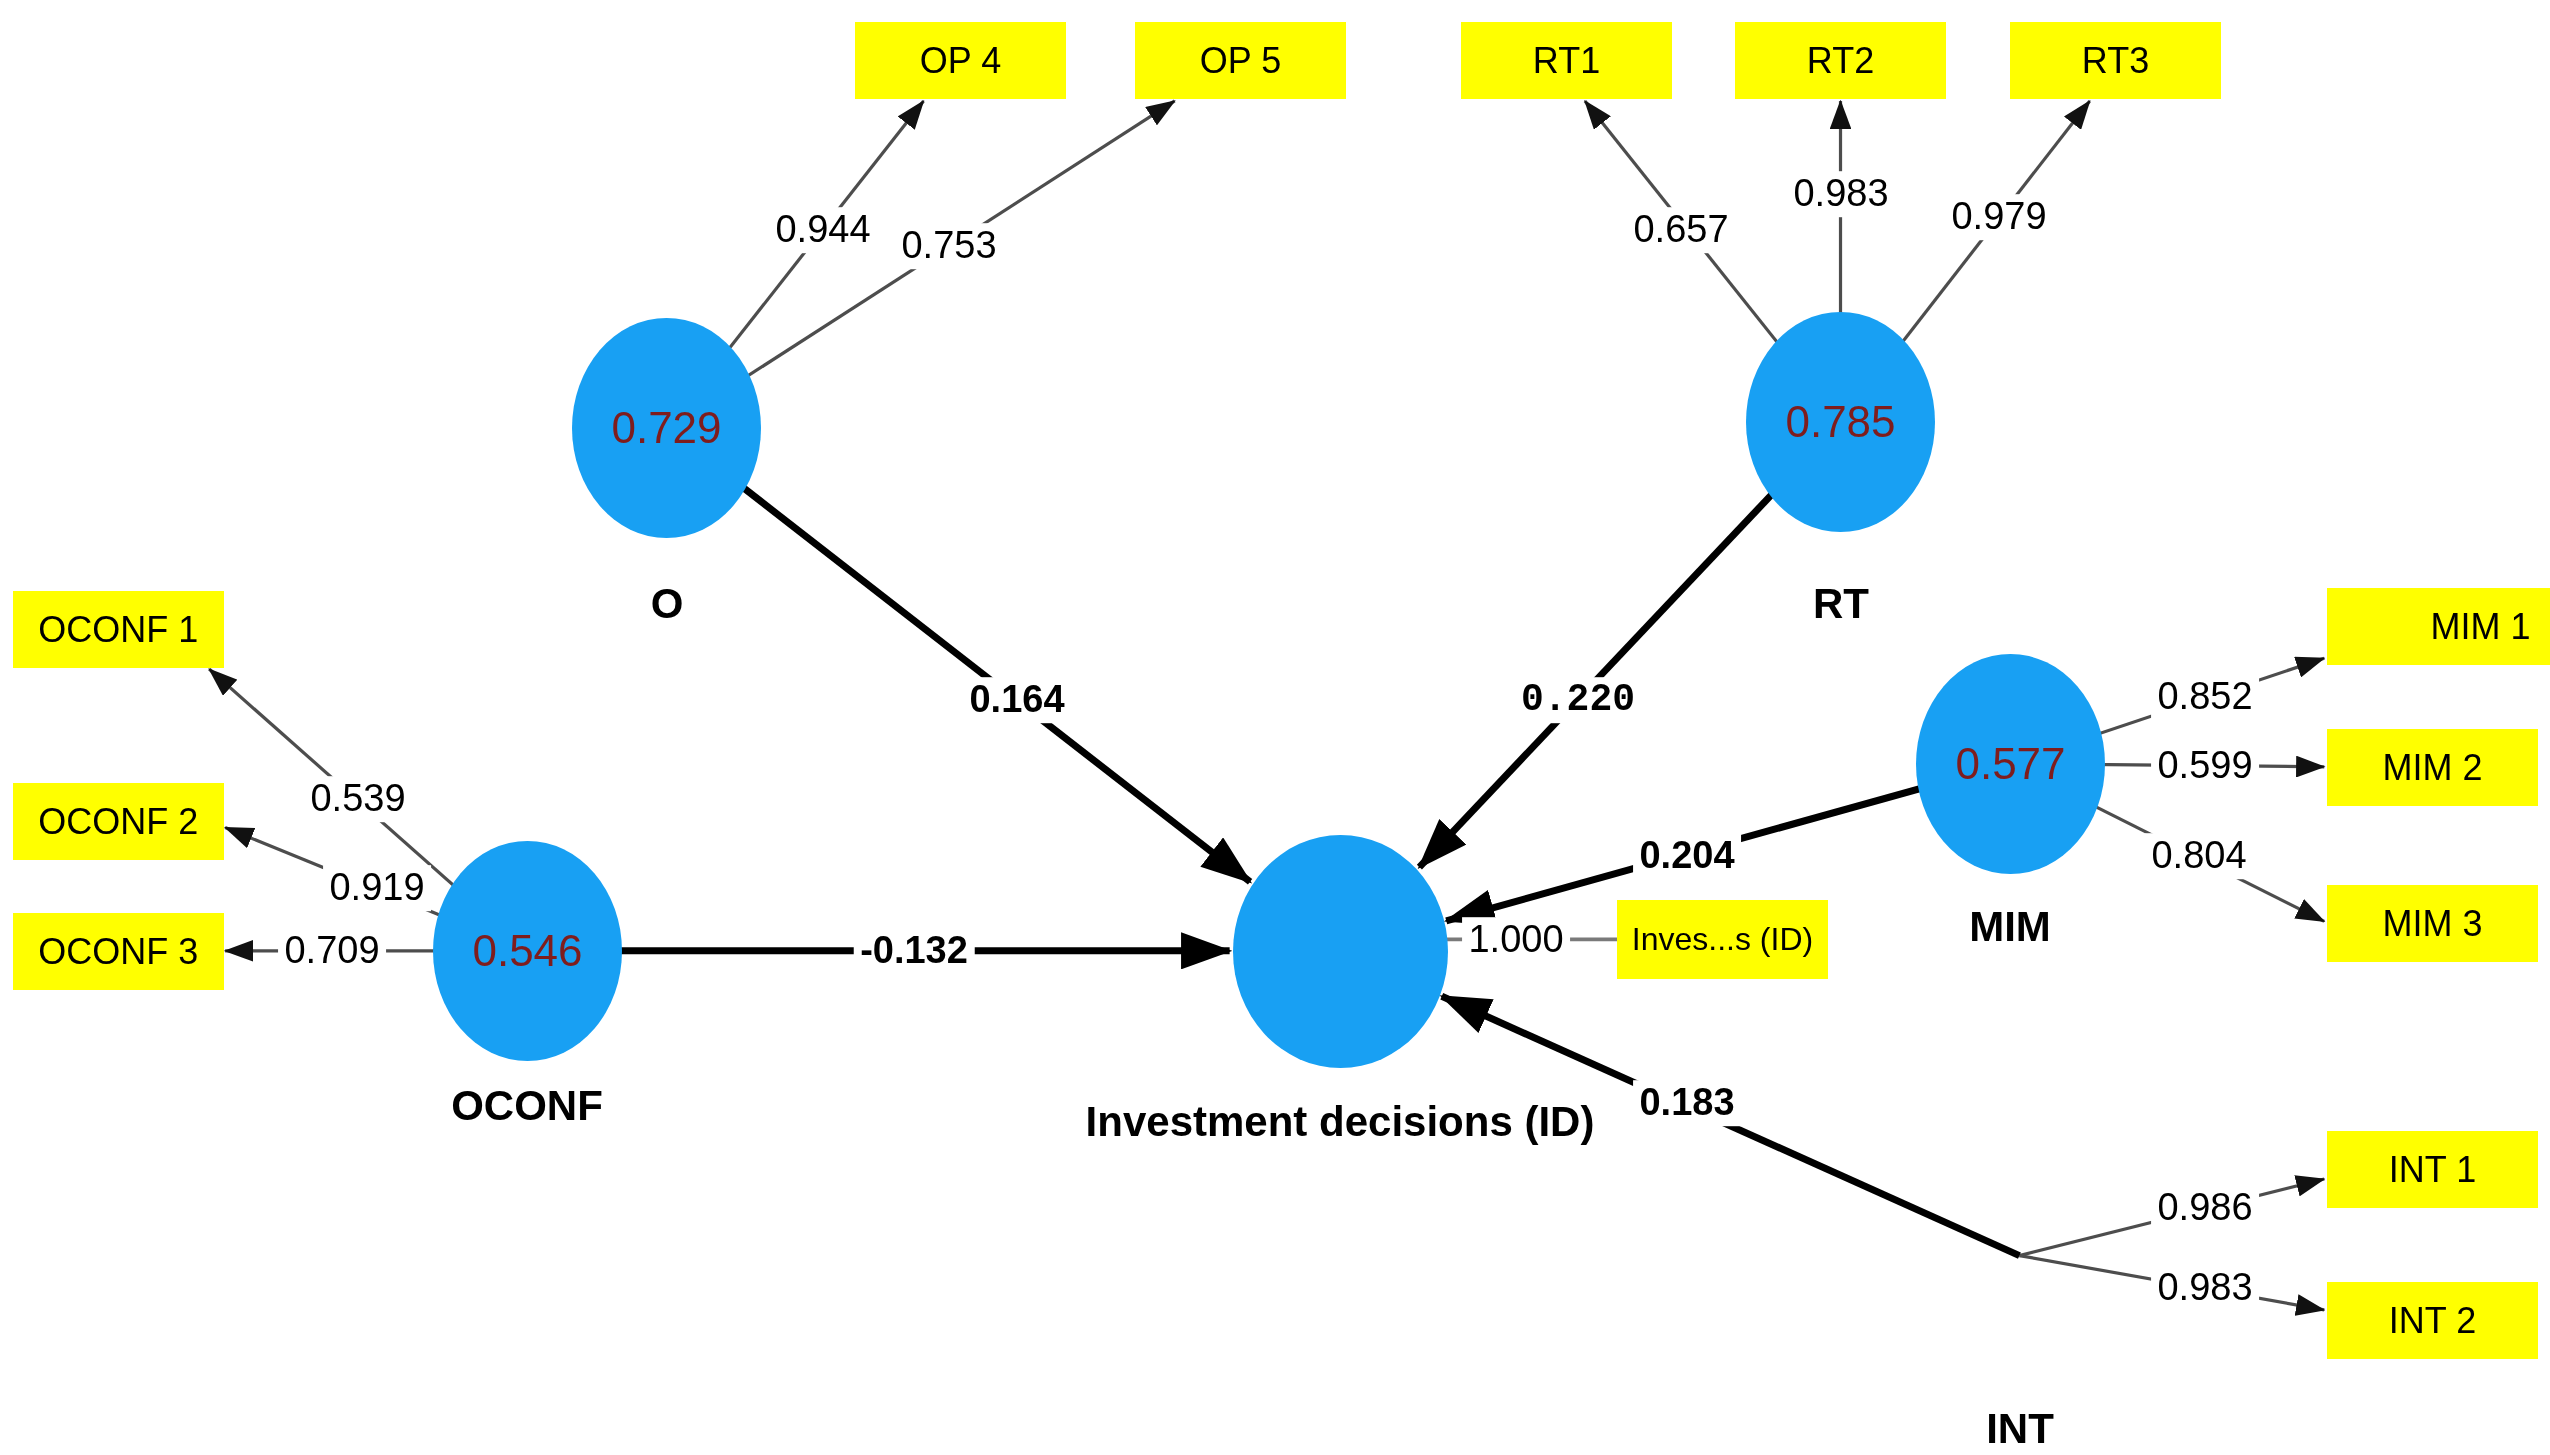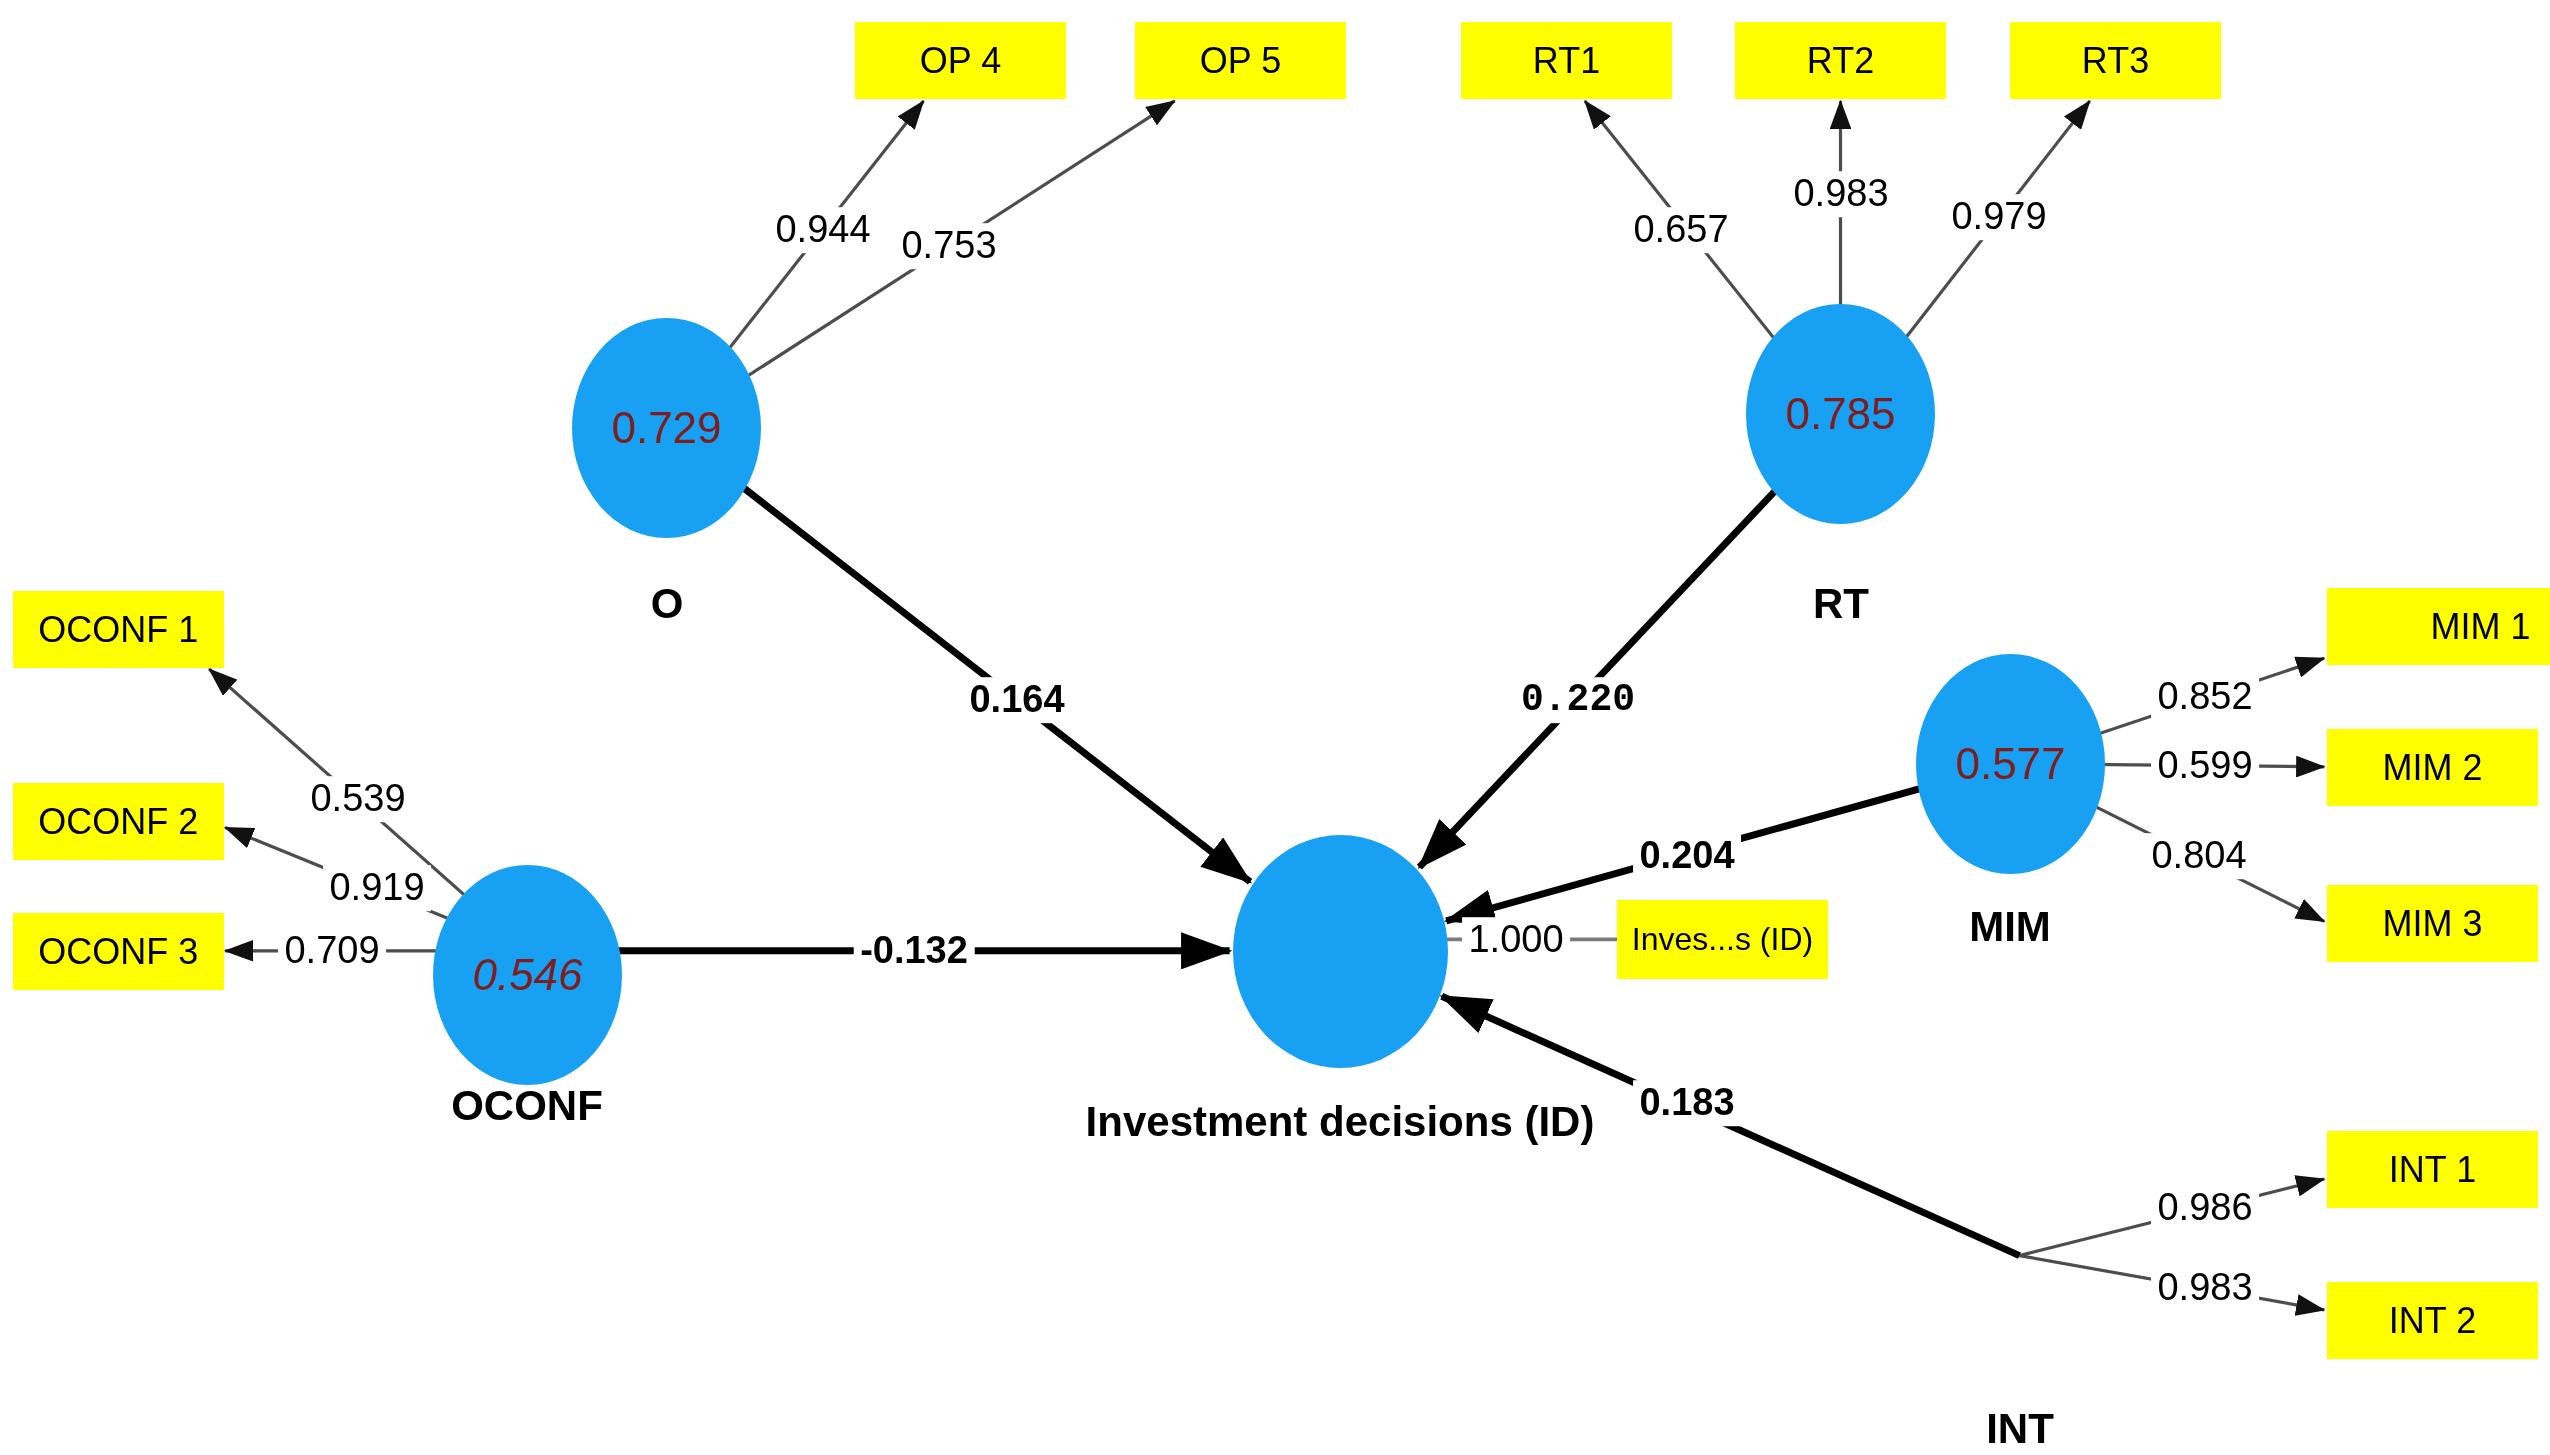--- a/index.html
+++ b/index.html
@@ -120,24 +120,24 @@
   <div class="indicator" style="left:2327px;top:1282px;">
       <span>INT 2</span>
     </div>
   <div class="indicator small" style="left:1617px;top:900px;height:79px;">
       <span>Inves...s (ID)</span>
     </div>
 
   <div class="latent" style="left:572px;top:318px;width:189px;height:220px;">
       <span>0.729</span>
     </div>
-  <div class="latent" style="left:1746px;top:304px;width:189px;height:220px;justify-content:center;">
+  <div class="latent" style="left:1746px;top:312px;width:189px;height:220px;justify-content:center;">
       <span>0.785</span>
     </div>
-  <div class="latent" style="left:433px;top:865px;width:189px;height:220px;font-style:italic;">
+  <div class="latent" style="left:433px;top:841px;width:189px;height:220px;">
       <span>0.546</span>
     </div>
   <div class="latent" style="left:1916px;top:654px;width:189px;height:220px;">
       <span>0.577</span>
     </div>
   <div class="latent" style="left:1233px;top:835px;width:215px;height:233px;">
       <span></span>
     </div>
 
   <div class="clab" style="left:667px;top:604px;">O</div>

